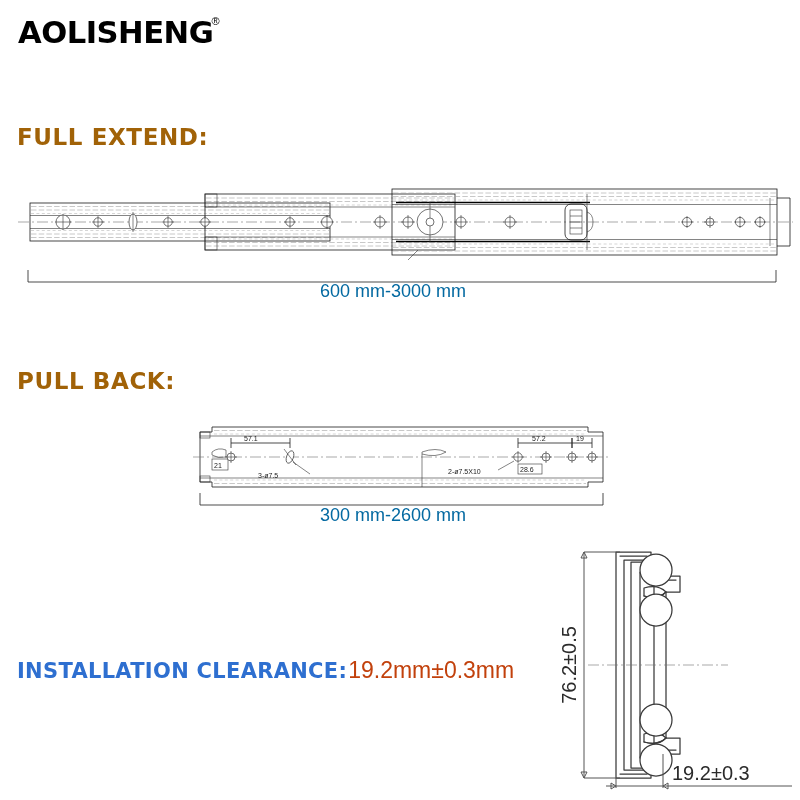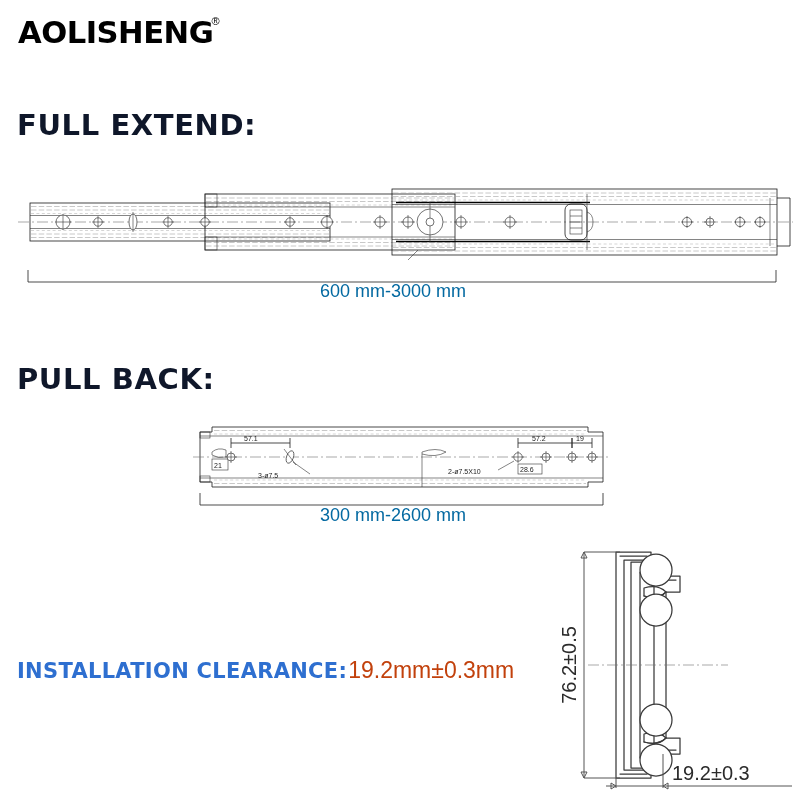--- a/index.html
+++ b/index.html
@@ -48,27 +48,28 @@
     margin-left: 2px;
     margin-top: -2px;
     color: #000;
   }
 
   
   .heading {
     position: absolute;
     font-family: "DejaVu Sans", sans-serif;
     font-weight: 700;
-    font-size: 29px;
+    font-size: 23px;
     letter-spacing: 0.6px;
-    color: #0f172a;
+    color: #a16207;
     white-space: nowrap;
+    margin-top: 16px;
   }
   #heading-full-extend { left: 17px; top: 108px; }
-  #heading-pull-back   { left: 17px; top: 362px; }
+  #heading-pull-back   { left: 17px; top: 352px; }
 
   .clearance-line {
     position: absolute;
     left: 17px;
     top: 657px;
     white-space: nowrap;
     display: flex;
     align-items: baseline;
   }
   .clearance-label {

